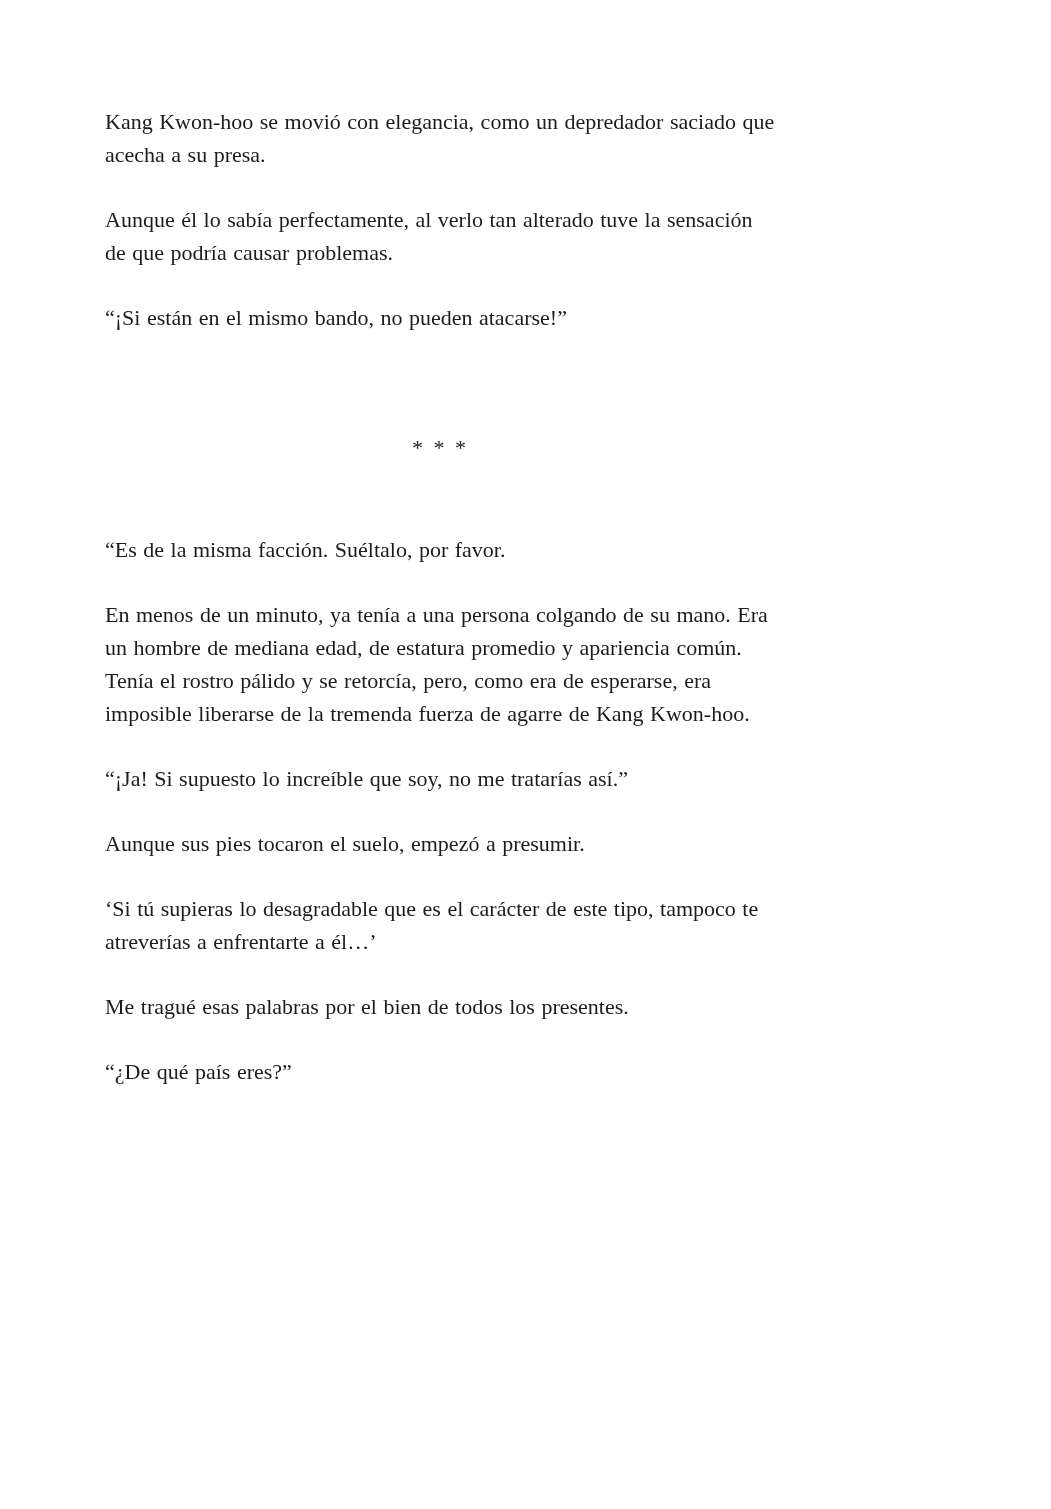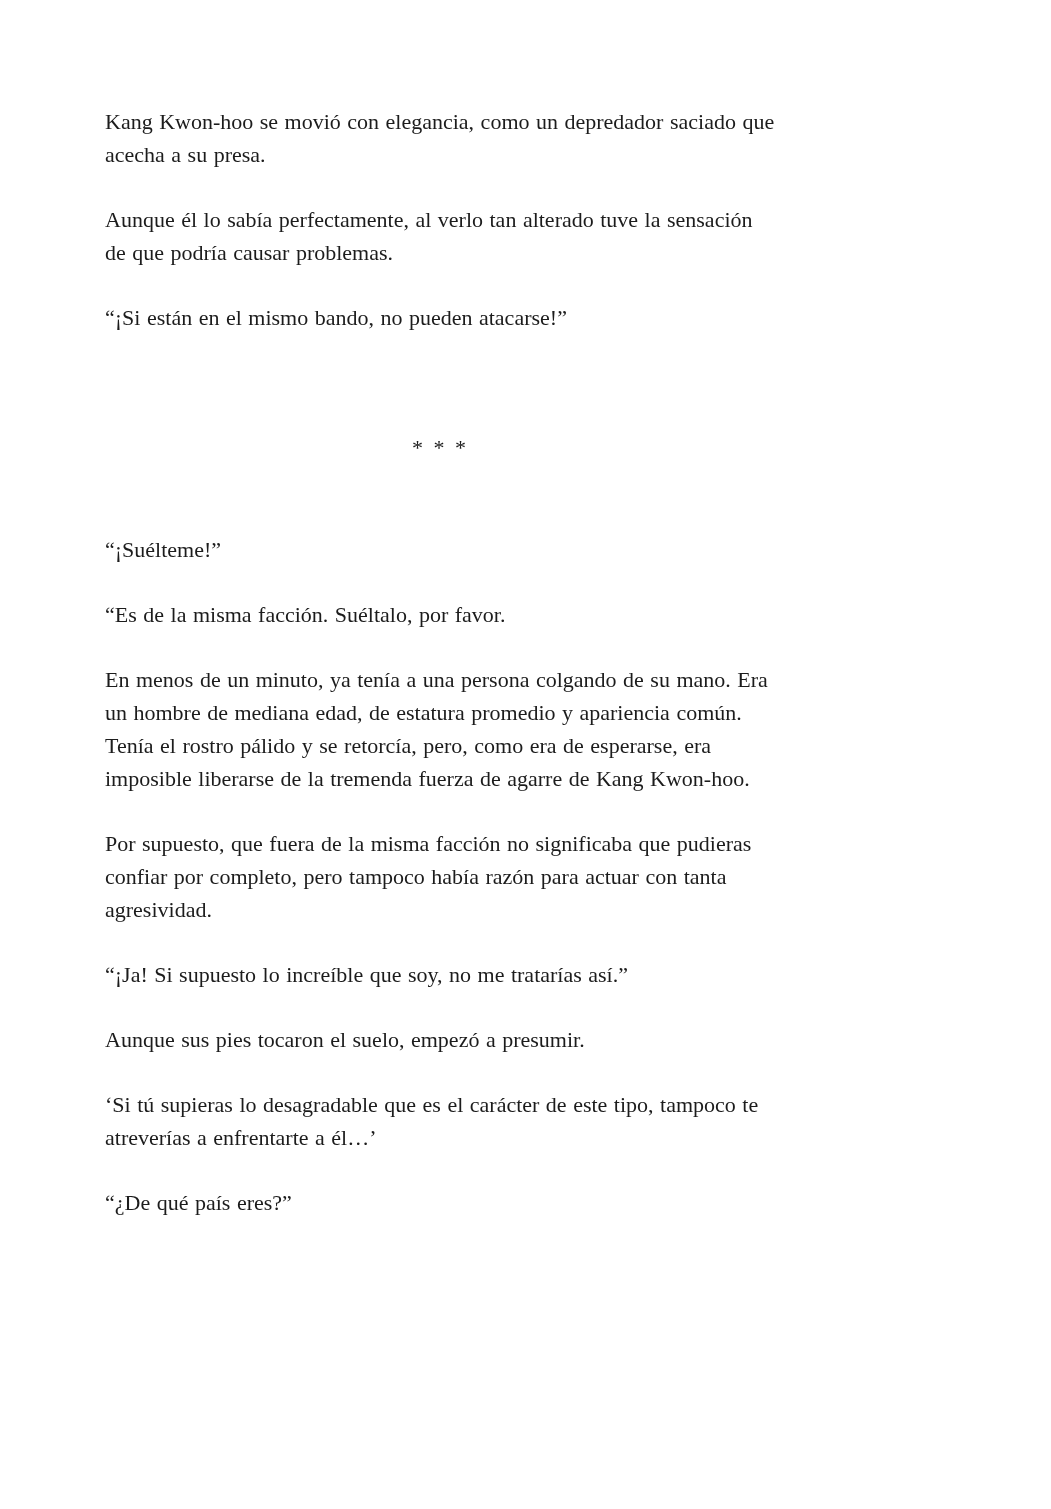--- a/index.html
+++ b/index.html
@@ -33,21 +33,20 @@
   }
 </style>
 </head>
 <body>
 
 <main class="reader">
   <p>Kang Kwon-hoo se movió con elegancia, como un depredador saciado que acecha a su presa.</p>
   <p>Aunque él lo sabía perfectamente, al verlo tan alterado tuve la sensación de que podría causar problemas.</p>
   <p>“¡Si están en el mismo bando, no pueden atacarse!”</p>
   <p class="divider">* * *</p>
-  <p>“¡Suélteme!”</p>
   <p>“Es de la misma facción. Suéltalo, por favor.</p>
   <p>En menos de un minuto, ya tenía a una persona colgando de su mano. Era un hombre de mediana edad, de estatura promedio y apariencia común. Tenía el rostro pálido y se retorcía, pero, como era de esperarse, era imposible liberarse de la tremenda fuerza de agarre de Kang Kwon-hoo.</p>
-  <p>Por supuesto, que fuera de la misma facción no significaba que pudieras confiar por completo, pero tampoco había razón para actuar con tanta agresividad.</p>
   <p>“¡Ja! Si supuesto lo increíble que soy, no me tratarías así.”</p>
   <p>Aunque sus pies tocaron el suelo, empezó a presumir.</p>
   <p>‘Si tú supieras lo desagradable que es el carácter de este tipo, tampoco te atreverías a enfrentarte a él…’</p>
+  <p>Me tragué esas palabras por el bien de todos los presentes.</p>
   <p>“¿De qué país eres?”</p>
 </main>
 
 </body></html>

